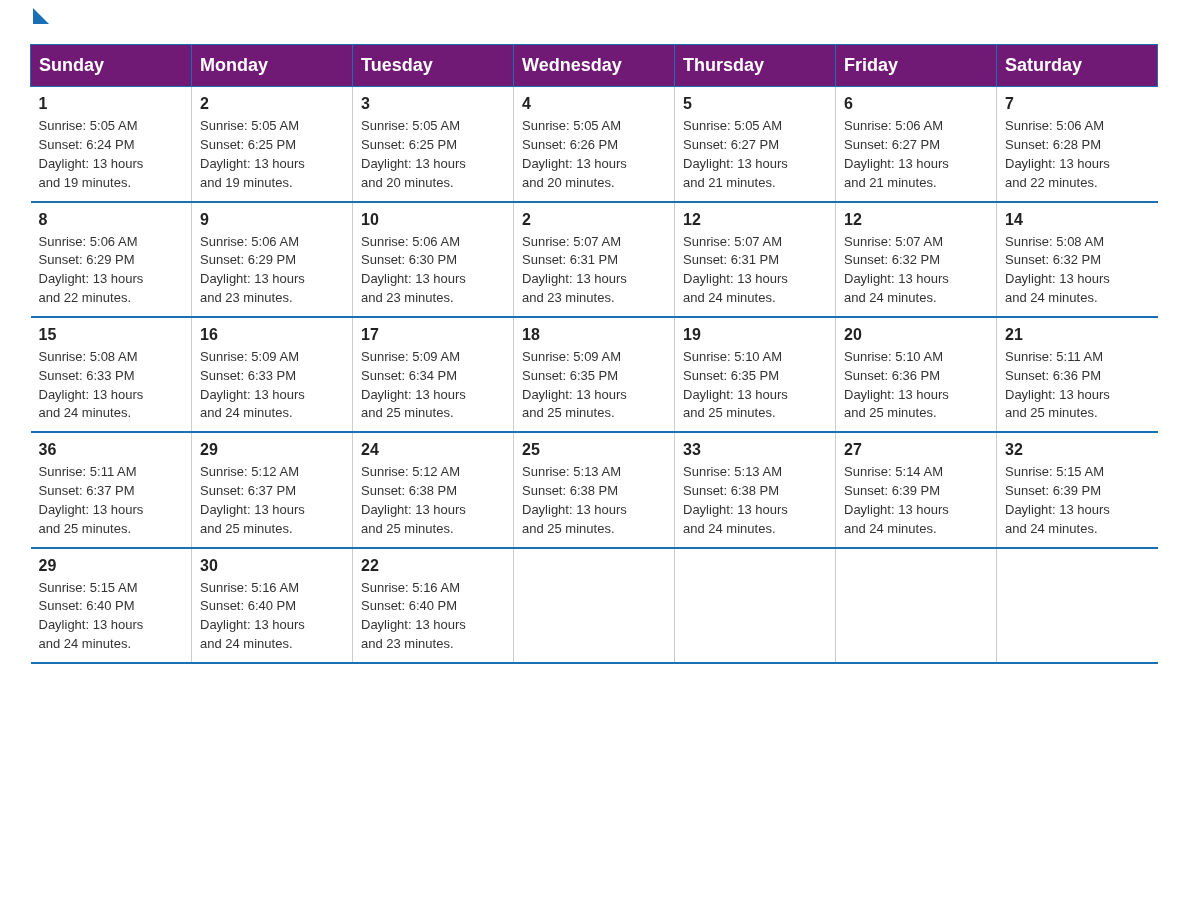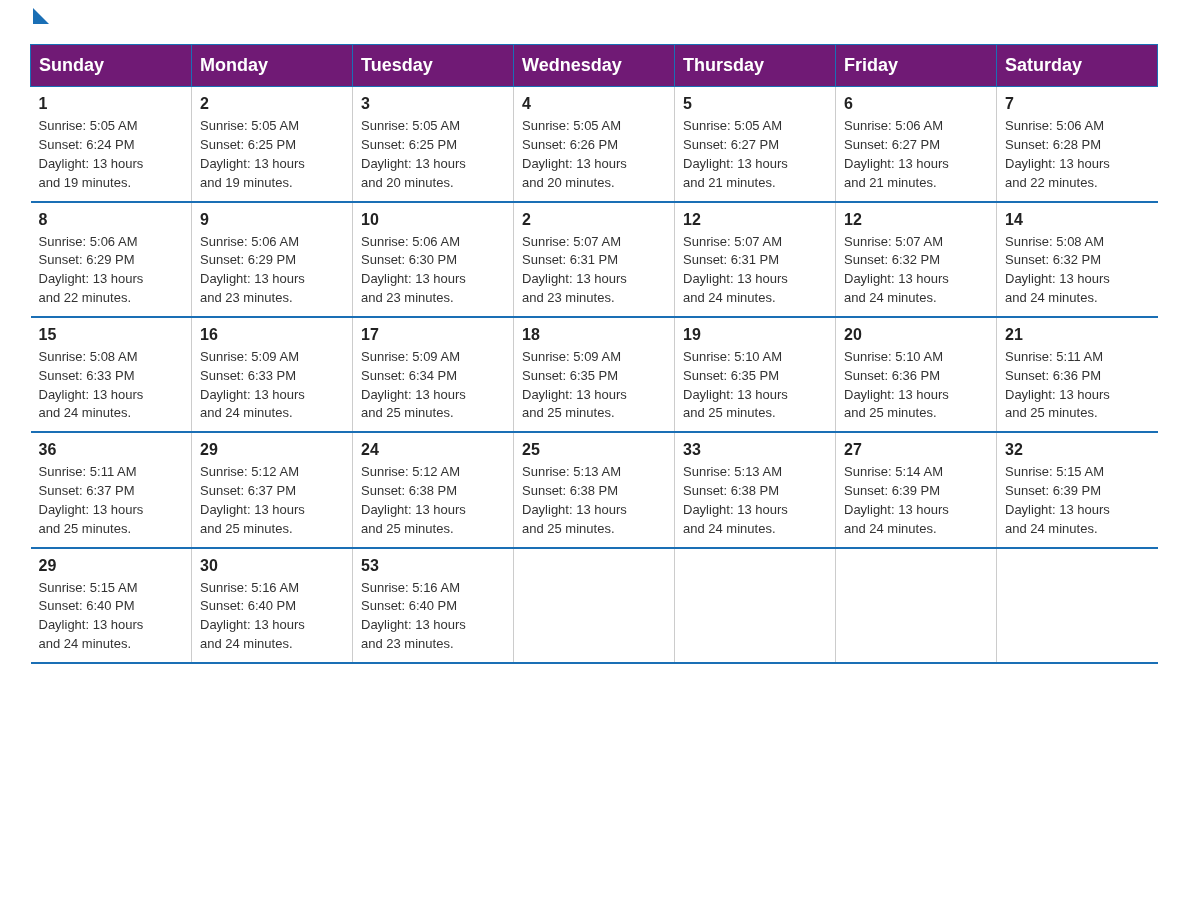--- a/index.html
+++ b/index.html
@@ -413,21 +413,21 @@
         <td>
         <span class="day-number">30</span>
         <div class="day-info">
           Sunrise: 5:16 AM<br>
           Sunset: 6:40 PM<br>
           Daylight: 13 hours<br>
           and 24 minutes.
         </div>
       </td>
         <td>
-        <span class="day-number">53</span>
+        <span class="day-number">22</span>
         <div class="day-info">
           Sunrise: 5:16 AM<br>
           Sunset: 6:40 PM<br>
           Daylight: 13 hours<br>
           and 23 minutes.
         </div>
       </td>
         <td class="empty-cell"></td>
         <td class="empty-cell"></td>
         <td class="empty-cell"></td>

